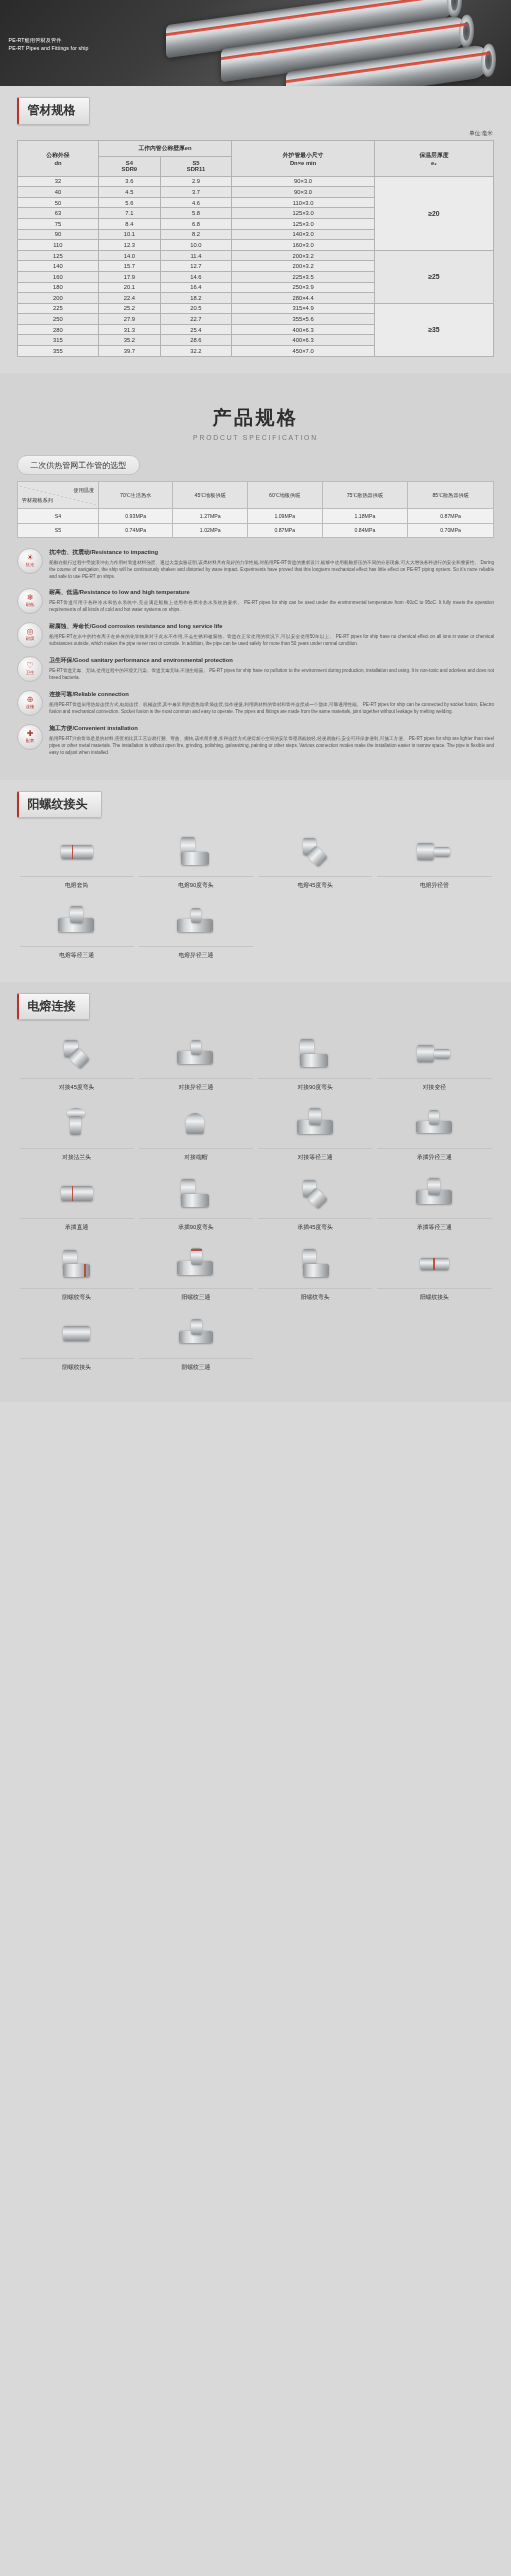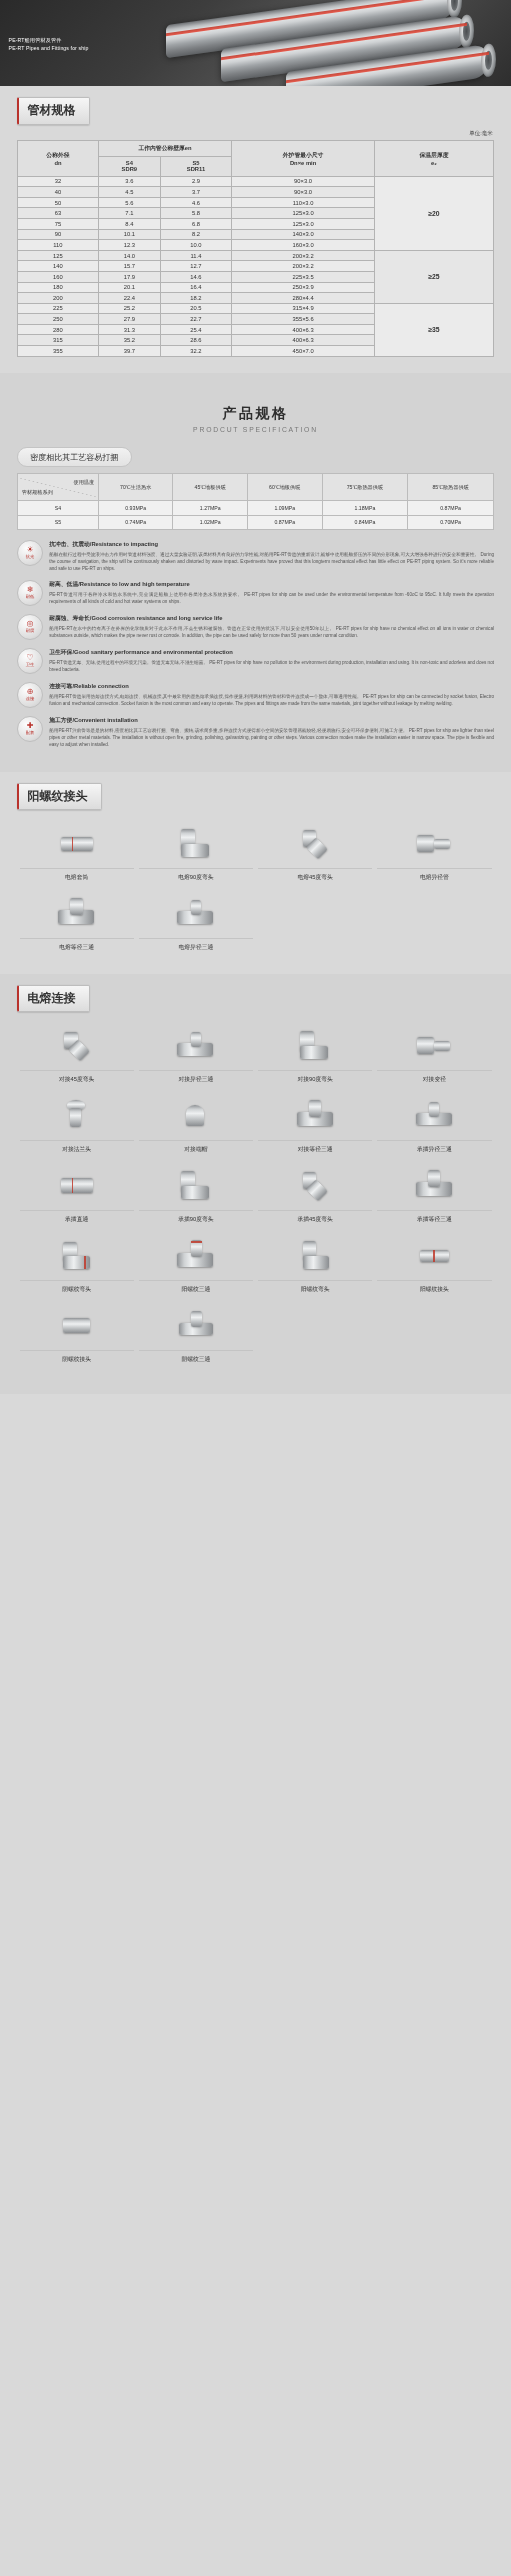--- a/index.html
+++ b/index.html
@@ -95,21 +95,21 @@
     background: #e0e0e0;
     font-weight: bold;
     font-size: 5.8px;
     padding: 3.1px 1.2px;
   }
   table.spec td.thick { font-weight: bold; font-size: 6.8px; }
   table.spec tbody tr:nth-child(even) td { background: #e6e6e6; }
 
   
   .prodspec { text-align: center; padding: 21px 0 3.7px; }
-  .prodspec h2 { font-size: 14px; letter-spacing: 2.5px; color: #2e2e2e; font-weight: bold; }
+  .prodspec h2 { font-size: 19px; letter-spacing: 2.5px; color: #2e2e2e; font-weight: bold; }
   .prodspec .en { font-size: 6.8px; letter-spacing: 1.8px; color: #777; margin-top: 3.7px; }
 
   
   .sub-badge {
     display:inline-block;
     border:0.6px solid #c4c4c4;
     background: linear-gradient(to bottom,#f2f2f2,#e2e2e2);
     border-radius: 9.9px;
     padding: 3.7px 12.3px;
     font-size: 8px;
@@ -340,21 +340,21 @@
   </div>
 
   <div class="section sec-alt" style="padding-bottom:6.2px">
     <div class="prodspec">
       <h2>产品规格</h2>
       <div class="en">PRODCUT SPECIFICATION</div>
     </div>
   </div>
 
   <div class="section sec-alt" style="padding-top:3.7px">
-    <div class="sub-badge">密度相比其工艺容易打捆</div>
+    <div class="sub-badge">二次供热管网工作管的选型</div>
     <table class="sub">
       <thead>
         <tr id="sel-head-row">
           <th style="width:17%">
             <div class="corner">
               <div class="slash"></div>
               <span class="a">使用温度</span>
               <span class="b">管材规格系列</span>
             </div>
           </th>

